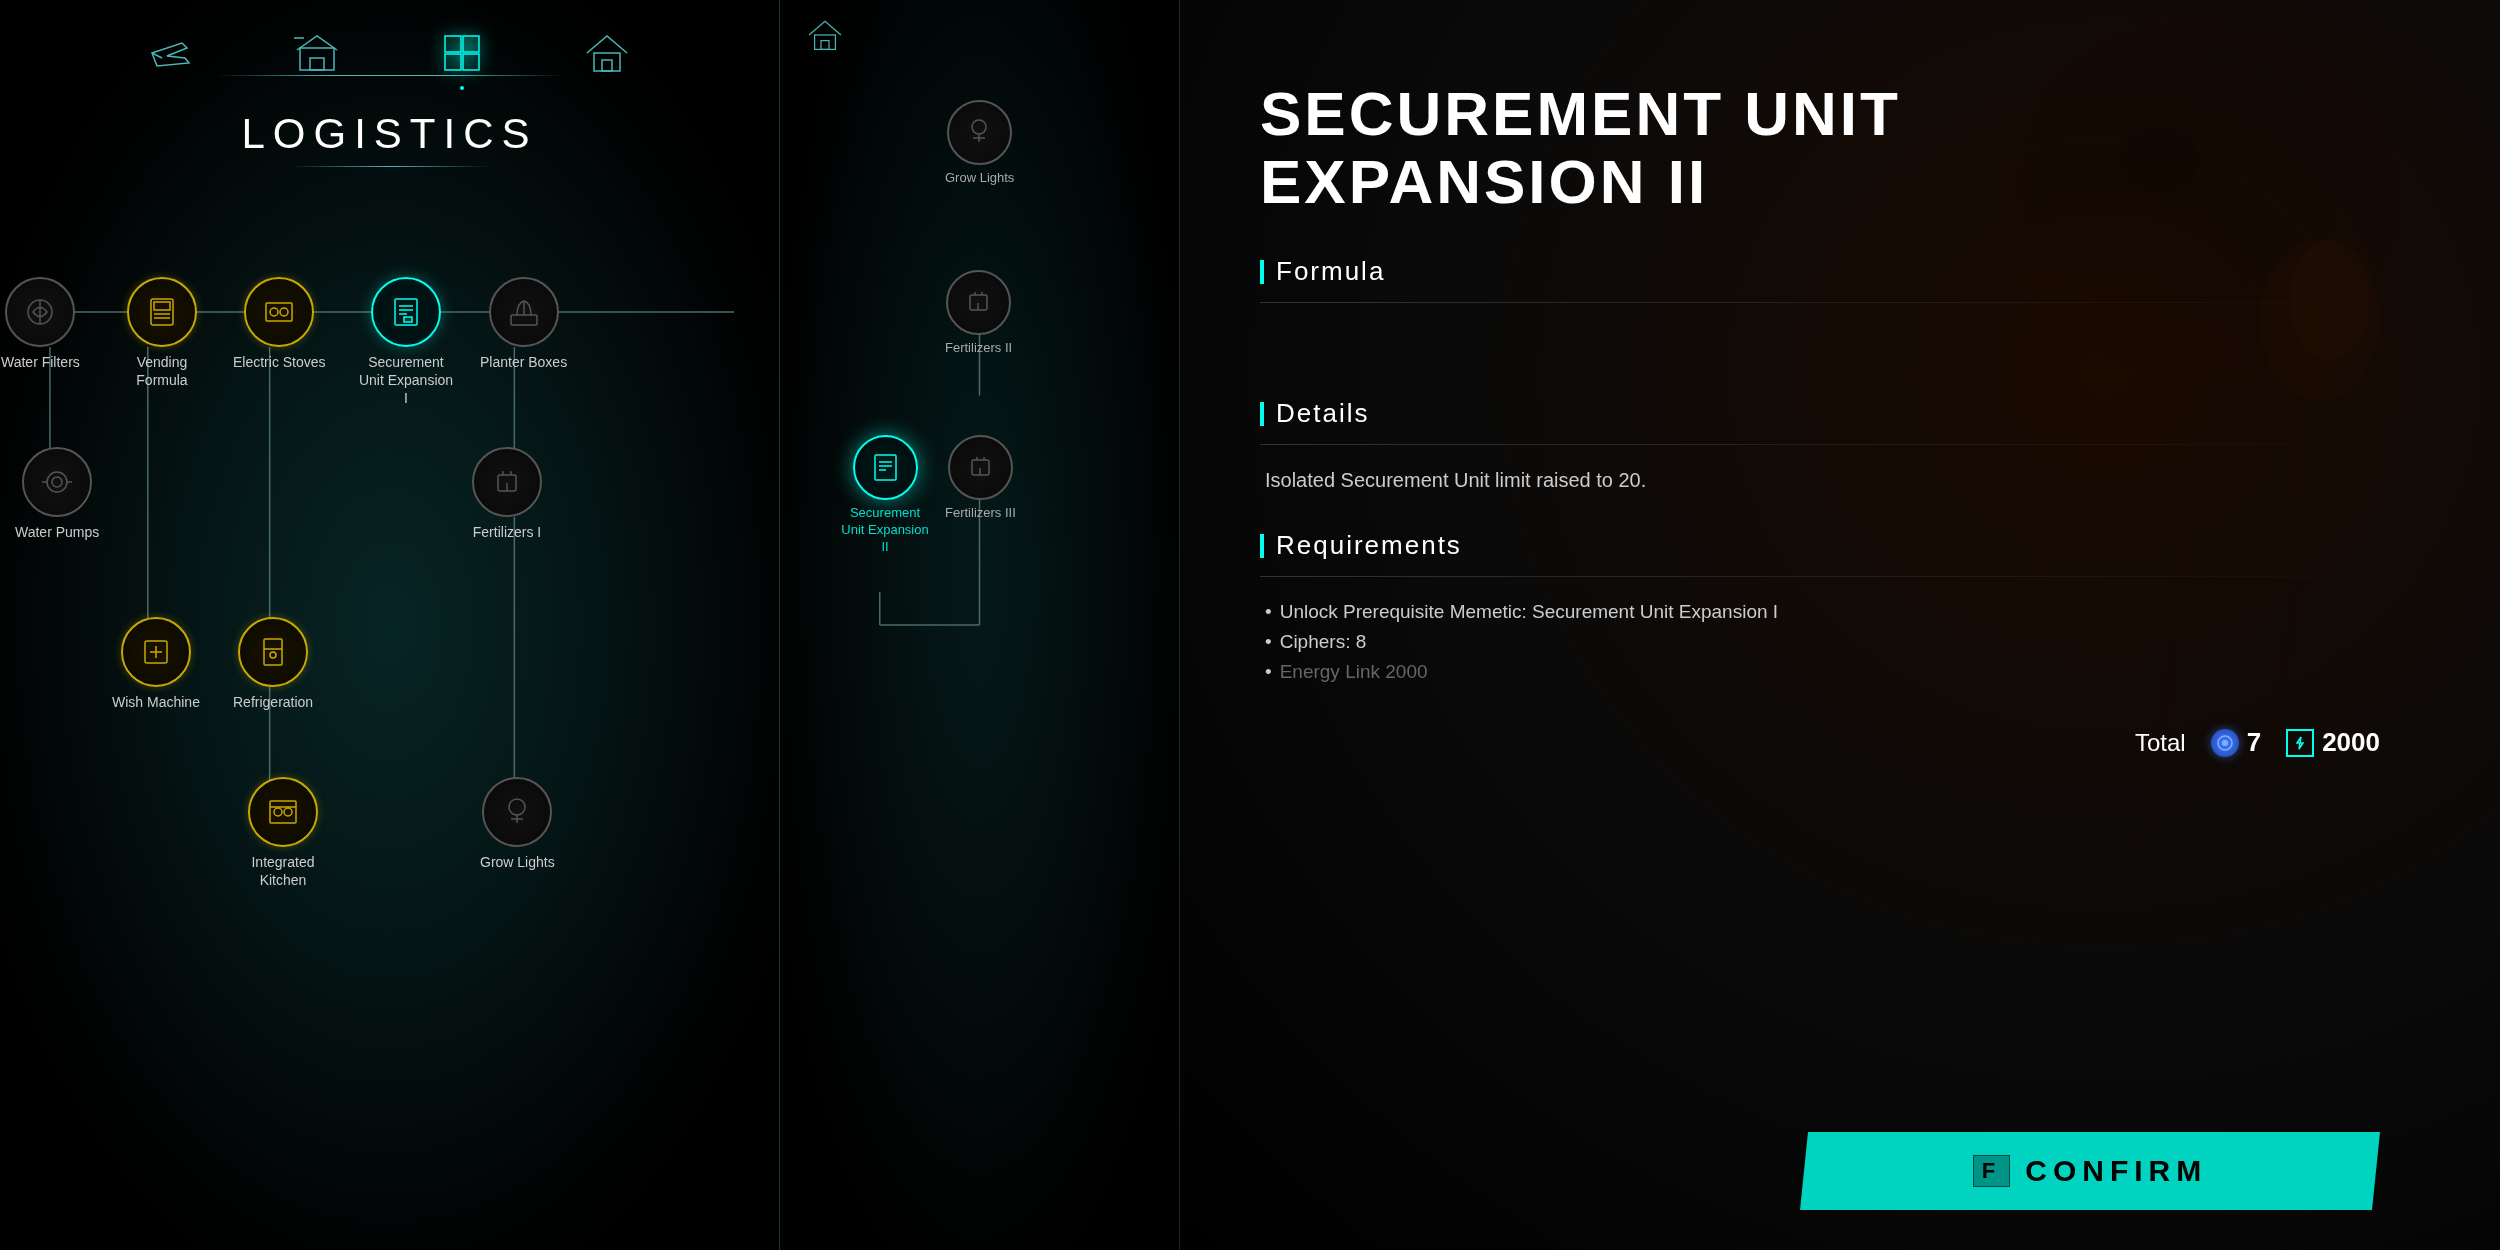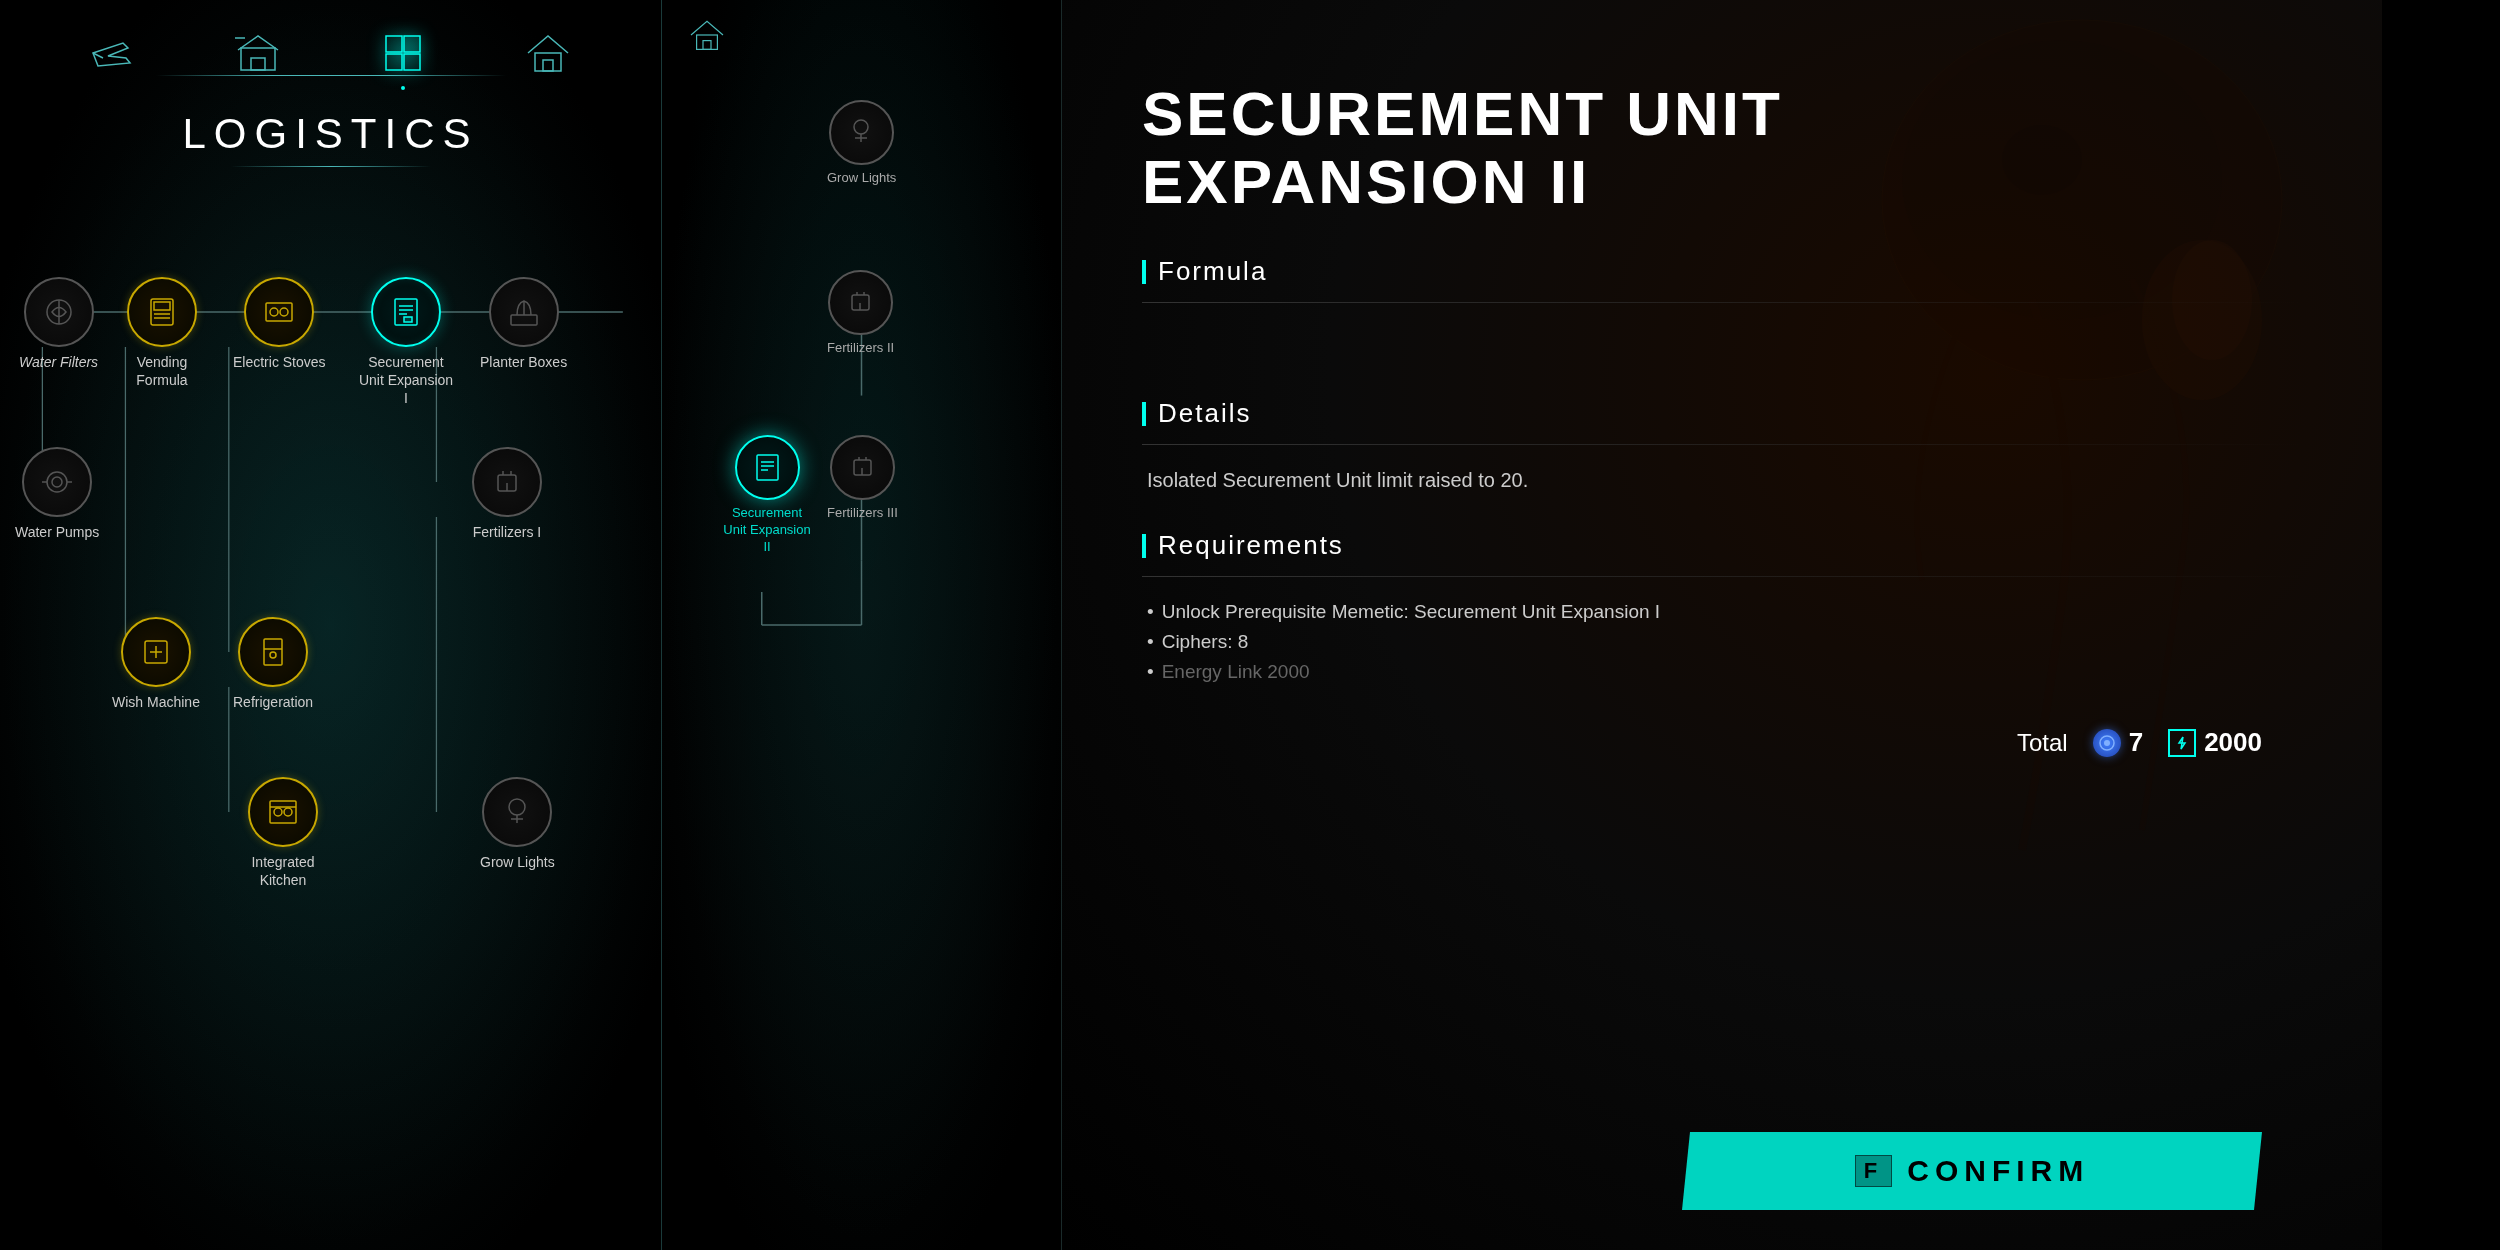--- a/index.html
+++ b/index.html
@@ -7,21 +7,21 @@
       width: 2500px;
       height: 1250px;
       background: #000;
       font-family: 'Arial', sans-serif;
       overflow: hidden;
       display: flex;
     }
 
     
     .left-panel {
-      width: 662px;
+      width: 780px;
       height: 1250px;
       background: radial-gradient(ellipse at center, #0a1a1a 0%, #000000 80%);
       position: relative;
       overflow: hidden;
       border-right: 1px solid #1a3a3a;
     }
 
     .left-panel::before {
       content: '';
       position: absolute;
@@ -507,21 +507,21 @@
 
       <line x1="270" y1="150" x2="270" y2="455" class="connector"></line>
 
       <line x1="270" y1="490" x2="270" y2="615" class="connector"></line>
 
       <line x1="515" y1="150" x2="515" y2="285" class="connector"></line>
 
       <line x1="515" y1="320" x2="515" y2="615" class="connector"></line>
     </svg>
 
-    <div class="tech-node" style="left:19px; top:80px;font-style:italic;">
+    <div class="tech-node" style="left:1px; top:80px;">
       <div class="tech-node-icon dim">
         <svg viewBox="0 0 38 38" fill="none">
             <circle cx="19" cy="19" r="12" stroke="#555" stroke-width="1.5"></circle>
             <path d="M12 19 Q19 10 26 19 Q19 28 12 19Z" stroke="#555" stroke-width="1.5"></path>
             <line x1="19" y1="7" x2="19" y2="31" stroke="#555" stroke-width="1.5"></line>
           </svg>
       </div>
       <span class="tech-node-label">Water Filters</span>
     </div>
 

